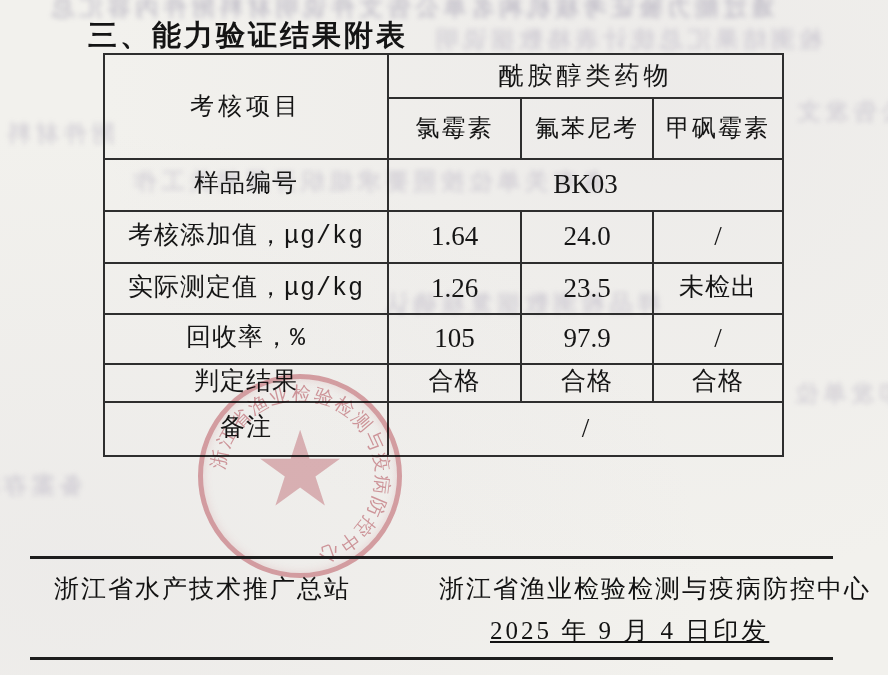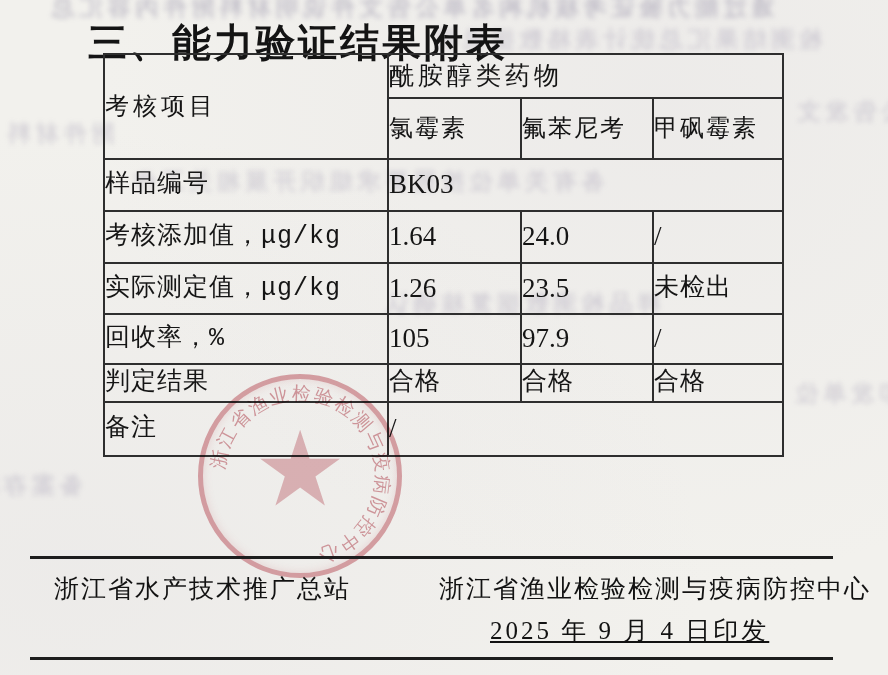--- a/index.html
+++ b/index.html
@@ -8,28 +8,28 @@
     background:
       radial-gradient(ellipse at 75% 15%, rgba(208,203,214,0.16), transparent 60%),
       radial-gradient(ellipse at 8% 85%, rgba(203,198,210,0.14), transparent 55%),
       #f2f1ed;
     font-family:"Liberation Serif","DejaVu Serif",serif;
     color:#151515;
   }
   .page-title{
     position:absolute;left:88px;top:16px;
     font-family:"Liberation Sans","DejaVu Sans",sans-serif;
-    font-weight:bold;font-size:39px;letter-spacing:3px;color:#141414;
+    font-weight:bold;font-size:29px;letter-spacing:3px;color:#141414;
   }
   table.results{
     position:absolute;left:103px;top:53px;
     border-collapse:collapse;table-layout:fixed;width:679px;
   }
   table.results td{
-    border:2px solid #2e2e2e;vertical-align:middle;
+    border:2px solid #2e2e2e;text-align:center;vertical-align:middle;
     padding:0;line-height:1.1;background:transparent;
   }
   .c0{width:284px}.c1{width:133px}.c2{width:132px}.c3{width:130px}
   .rh-a{height:44px}.rh-b{height:61px}
   .rh-1{height:52px}.rh-2{height:52px}.rh-3{height:51px}
   .rh-4{height:50px}.rh-5{height:38px}.rh-6{height:54px}
   .corner{font-size:24px;letter-spacing:4px;}
   .grp{font-size:25px;letter-spacing:4px;}
   .drug{font-size:24px;letter-spacing:2px;}
   .lbl{font-size:25px;letter-spacing:1px;font-family:Liberation Mono, monospace;}

